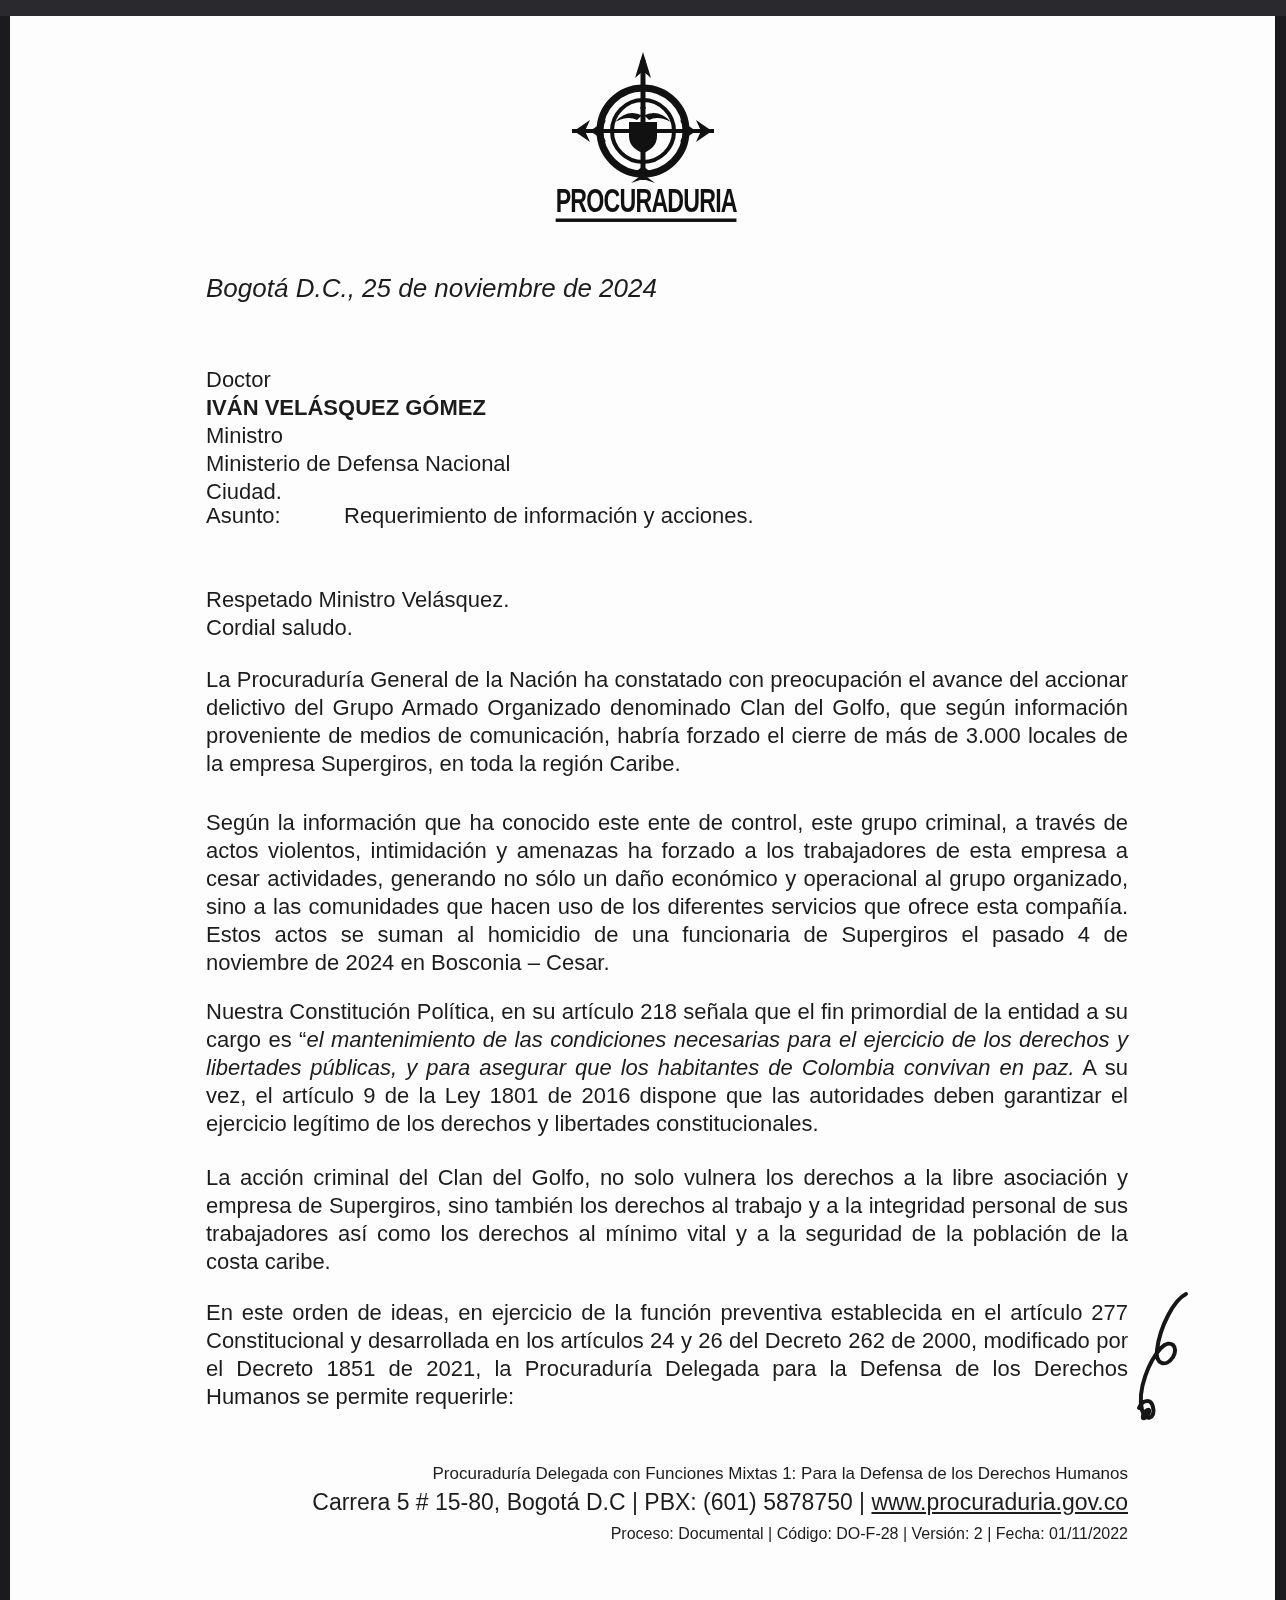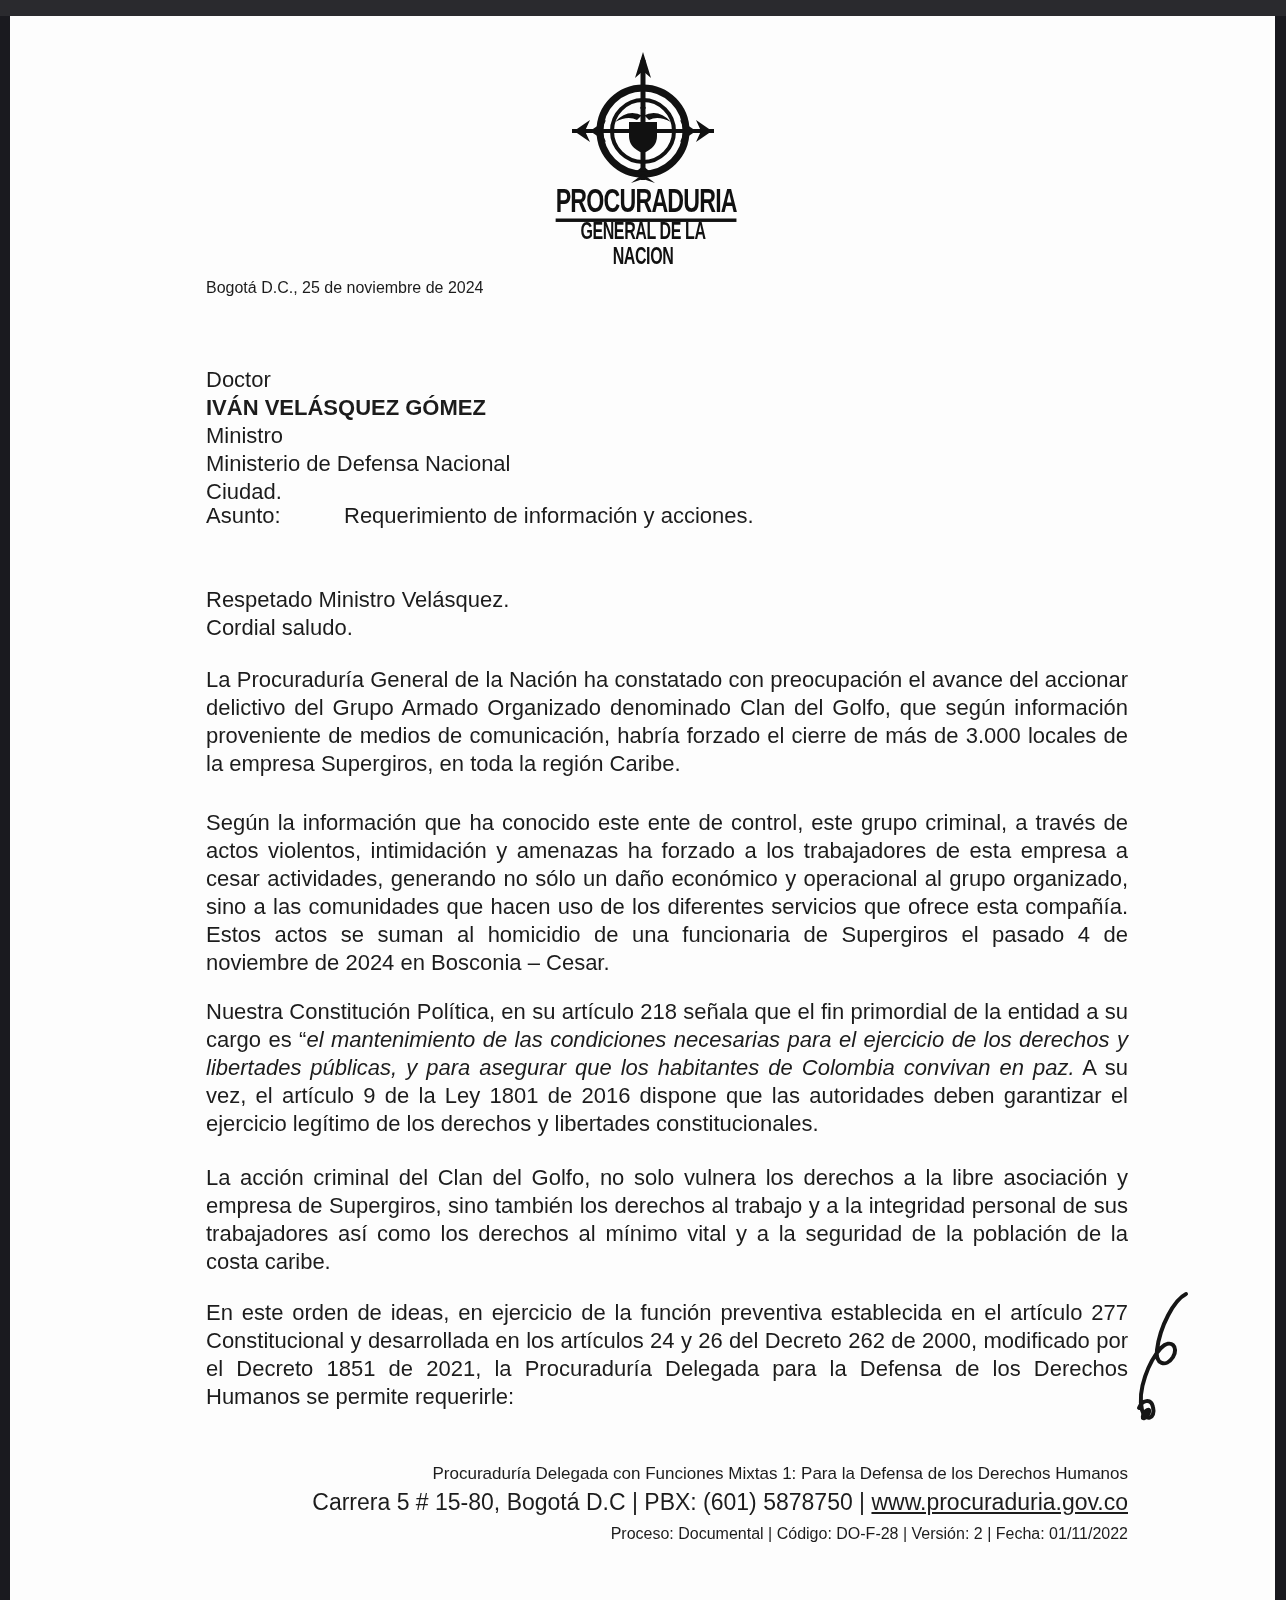--- a/index.html
+++ b/index.html
@@ -33,21 +33,21 @@
     display:inline-block;
     font-weight:800;font-size:20px;letter-spacing:-.5px;
     transform:scale(.80,1.15);transform-origin:center top;
     line-height:1.1;color:#111;margin-top:1px;
   }
 
   .abs{position:absolute;}
   .content-left{left:206px;}
   .body-width{width:922px;}
 
-  .date-line{top:258px;font-size:16px;line-height:28px;}
+  .date-line{top:258px;font-size:26px;line-height:28px;font-style:italic;}
 
   .recipient{top:350px;font-size:22px;line-height:28px;}
   .recipient .bold{font-weight:bold;}
 
   .subject{top:486px;font-size:22px;line-height:28px;font-weight:normal;}
   .subject .subject-label{display:inline-block;width:138px;}
 
   .greeting{top:570px;font-size:22px;line-height:28px;}
 
   .para{
@@ -98,23 +98,20 @@
         <path d="M73 114 L63 122 L73 119 L83 122 Z" fill="#111" stroke="none"></path>
 
         <path d="M45 70 Q58 56 73 64 Q88 56 101 70 Q88 63 79 68 L73 62 L67 68 Q58 63 45 70 Z" fill="#111" stroke="none"></path>
         <path d="M59 70 h28 v14 q0 12 -14 17 q-14 -5 -14 -17 Z" fill="#111" stroke="none"></path>
         <path d="M70 56 q3 -6 6 0 q-3 4 -6 0 Z" fill="#111" stroke="none"></path>
       </g>
     </svg>
     <div>
       <span class="logo-title">PROCURADURIA</span>
     </div>
-    <div>
-      <span class="logo-subtitle">GENERAL DE LA NACION</span>
-    </div>
   </div>
 
   <div class="abs content-left date-line">Bogotá D.C., 25 de noviembre de 2024</div>
 
   <div class="abs content-left recipient">
     <div>Doctor</div>
     <div class="bold">IVÁN VELÁSQUEZ GÓMEZ</div>
     <div>Ministro</div>
     <div>Ministerio de Defensa Nacional</div>
     <div>Ciudad.</div>

